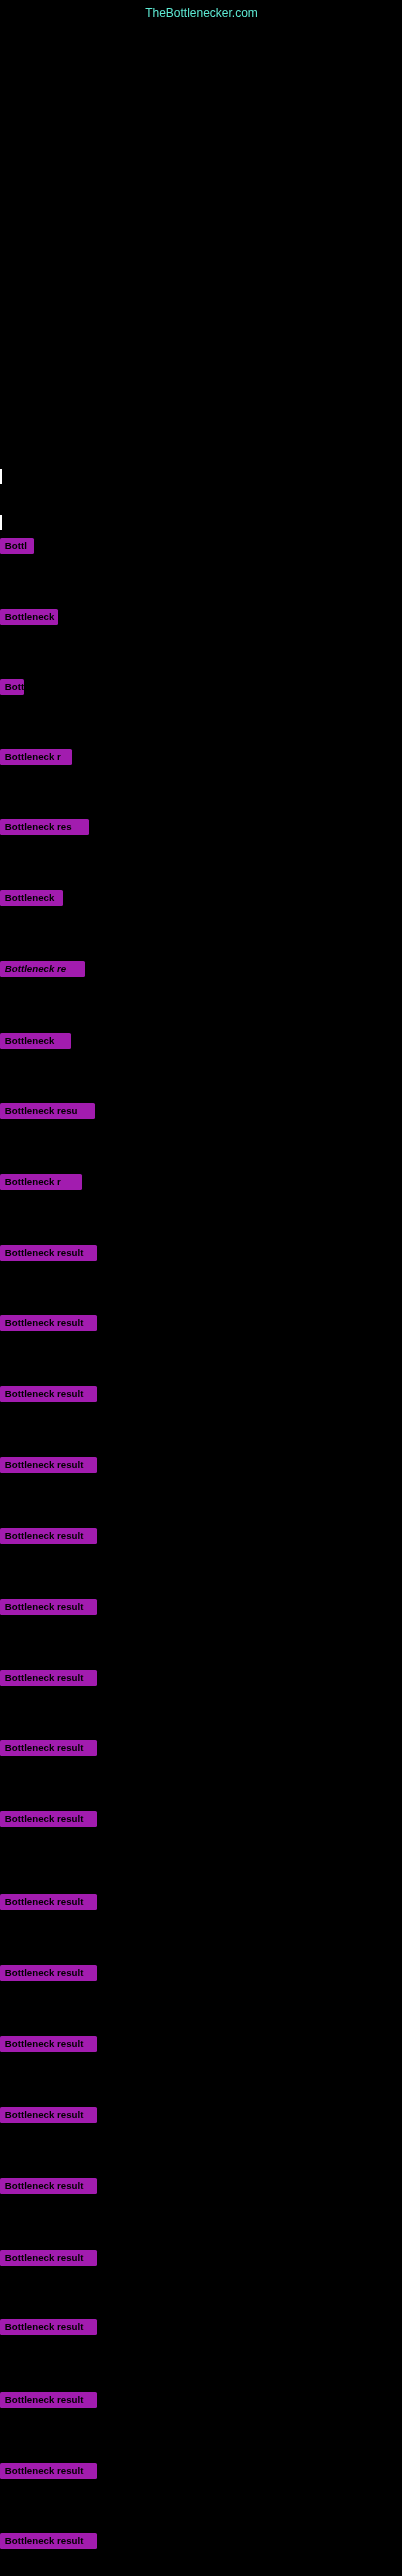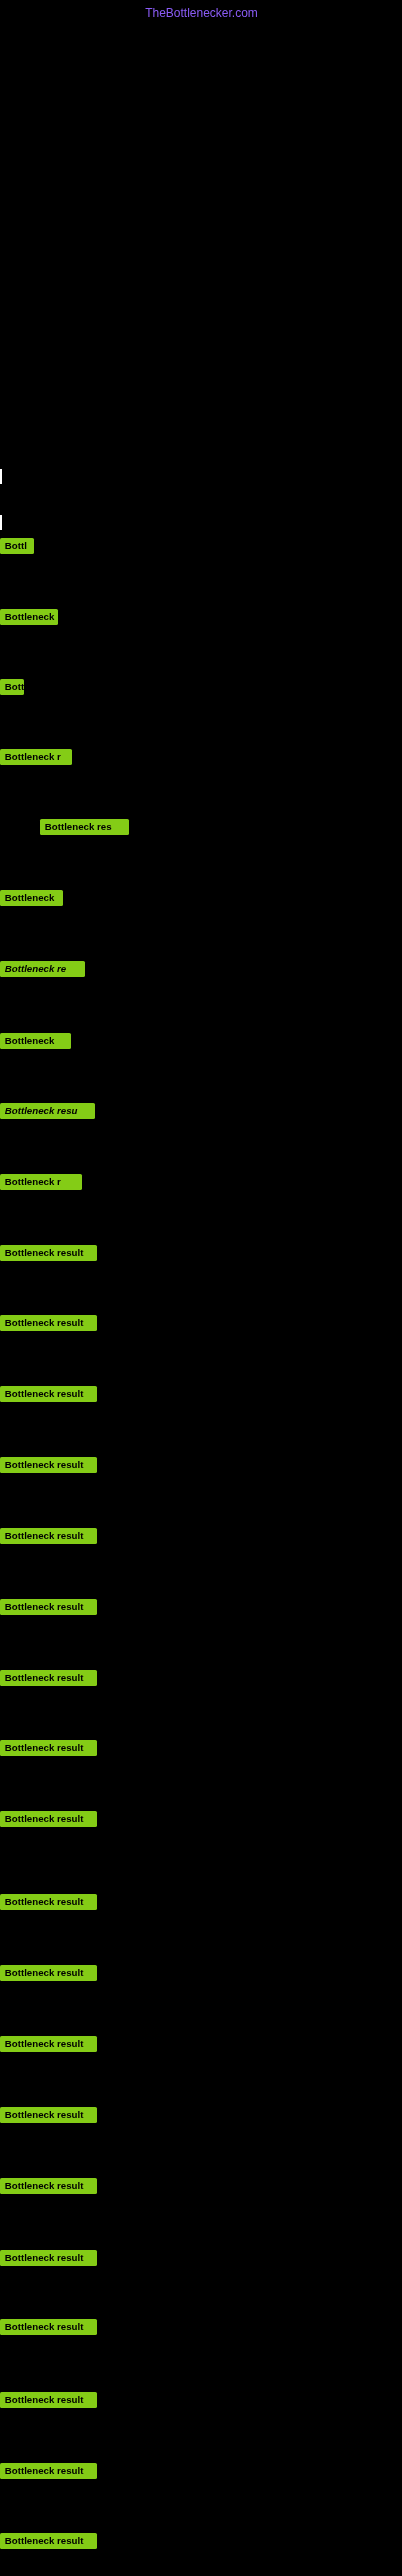--- a/index.html
+++ b/index.html
@@ -15,30 +15,30 @@
       font-family: Arial, sans-serif;
       position: relative;
       overflow-x: hidden;
     }
 
     .site-title {
       position: absolute;
       top: 6.4px;
       left: 50%;
       transform: translateX(-50%);
-      color: #8b5cf6;
+      color: #5eead4;
       font-size: 12px;
       font-weight: normal;
       white-space: nowrap;
     }
 
     .bottleneck-item {
       position: absolute;
       left: 0;
-      background-color: #84cc16;
+      background-color: #a21caf;
       color: #000000;
       font-size: 9.7px;
       font-weight: bold;
       padding: 2.4px 4.8px;
       border-radius: 1.6px;
       white-space: nowrap;
       overflow: hidden;
     }
 
     .cursor-line {
@@ -53,25 +53,25 @@
 <body>
 
 <span class="site-title">TheBottlenecker.com</span>
 
 <div class="cursor-line" style="top: 469px;"></div>
 <div class="cursor-line" style="top: 515px;"></div>
 <div class="bottleneck-item" style="top: 538px; width: 34px;">Bottl</div>
 <div class="bottleneck-item" style="top: 609px; width: 58px;">Bottleneck</div>
 <div class="bottleneck-item" style="top: 679px; width: 24px;">Bottle</div>
 <div class="bottleneck-item" style="top: 749px; width: 72px;">Bottleneck r</div>
-<div class="bottleneck-item" style="top: 819px; width: 89px; margin-left: 40px;">Bottleneck res</div>
+<div class="bottleneck-item" style="top: 819px; width: 89px;">Bottleneck res</div>
 <div class="bottleneck-item" style="top: 890px; width: 63px;">Bottleneck</div>
 <div class="bottleneck-item" style="top: 961px; width: 85px; font-style: italic;">Bottleneck re</div>
 <div class="bottleneck-item" style="top: 1033px; width: 71px;">Bottleneck</div>
-<div class="bottleneck-item" style="top: 1103px; width: 95px; font-style: italic;">Bottleneck resu</div>
+<div class="bottleneck-item" style="top: 1103px; width: 95px;">Bottleneck resu</div>
 <div class="bottleneck-item" style="top: 1174px; width: 82px;">Bottleneck r</div>
 <div class="bottleneck-item" style="top: 1245px; width: 97px;">Bottleneck result</div>
 <div class="bottleneck-item" style="top: 1315px; width: 97px;">Bottleneck result</div>
 <div class="bottleneck-item" style="top: 1386px; width: 97px;">Bottleneck result</div>
 <div class="bottleneck-item" style="top: 1457px; width: 97px;">Bottleneck result</div>
 <div class="bottleneck-item" style="top: 1528px; width: 97px;">Bottleneck result</div>
 <div class="bottleneck-item" style="top: 1599px; width: 97px;">Bottleneck result</div>
 <div class="bottleneck-item" style="top: 1670px; width: 97px;">Bottleneck result</div>
 <div class="bottleneck-item" style="top: 1740px; width: 97px;">Bottleneck result</div>
 <div class="bottleneck-item" style="top: 1811px; width: 97px;">Bottleneck result</div>

